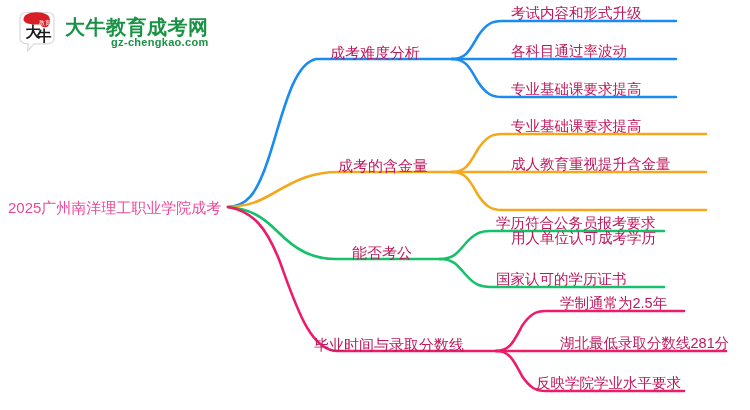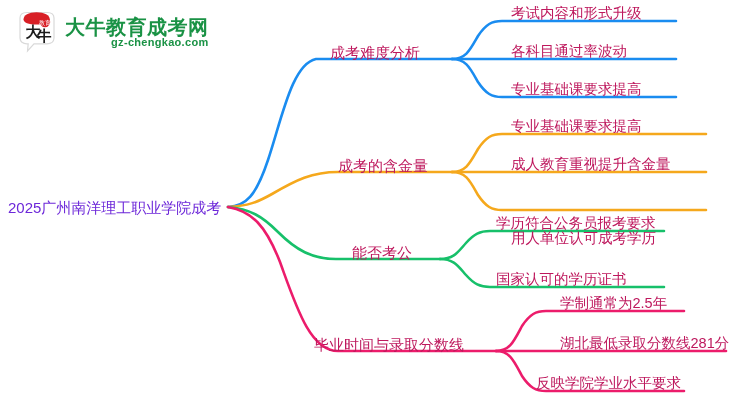--- a/index.html
+++ b/index.html
@@ -67,21 +67,21 @@
 
   .node-label {
     position: absolute;
     font-size: 14.5px;
     color: #be185d;
     white-space: nowrap;
     line-height: 1;
   }
   .root-label {
     font-size: 15px;
-    color: #6d28d9;
+    color: #ec4899;
   }
   .branch-label {
     font-size: 15px;
   }
   .leaf-label {
     font-size: 14.5px;
   }
 </style>
 </head>
 <body>

